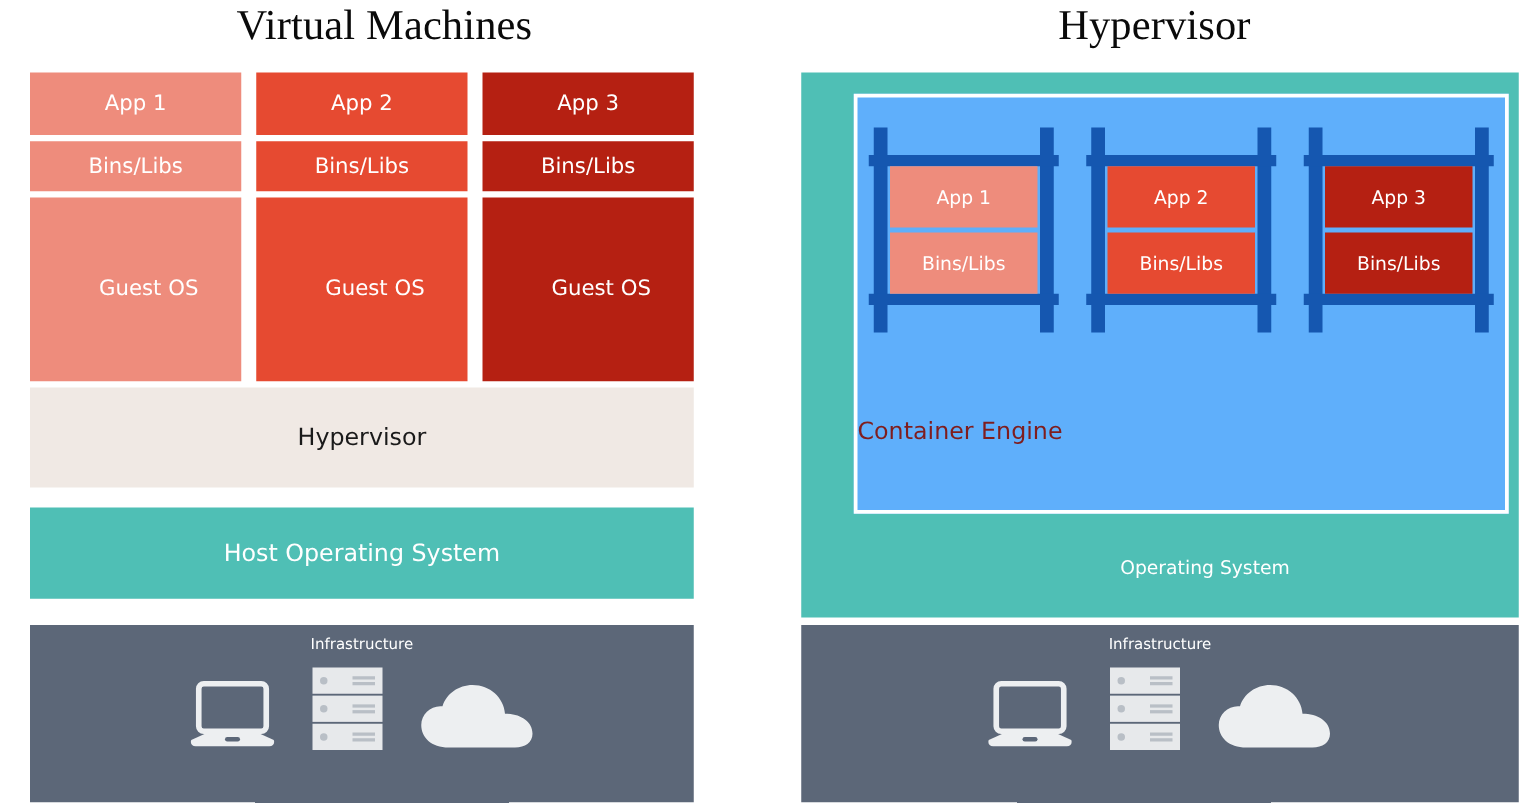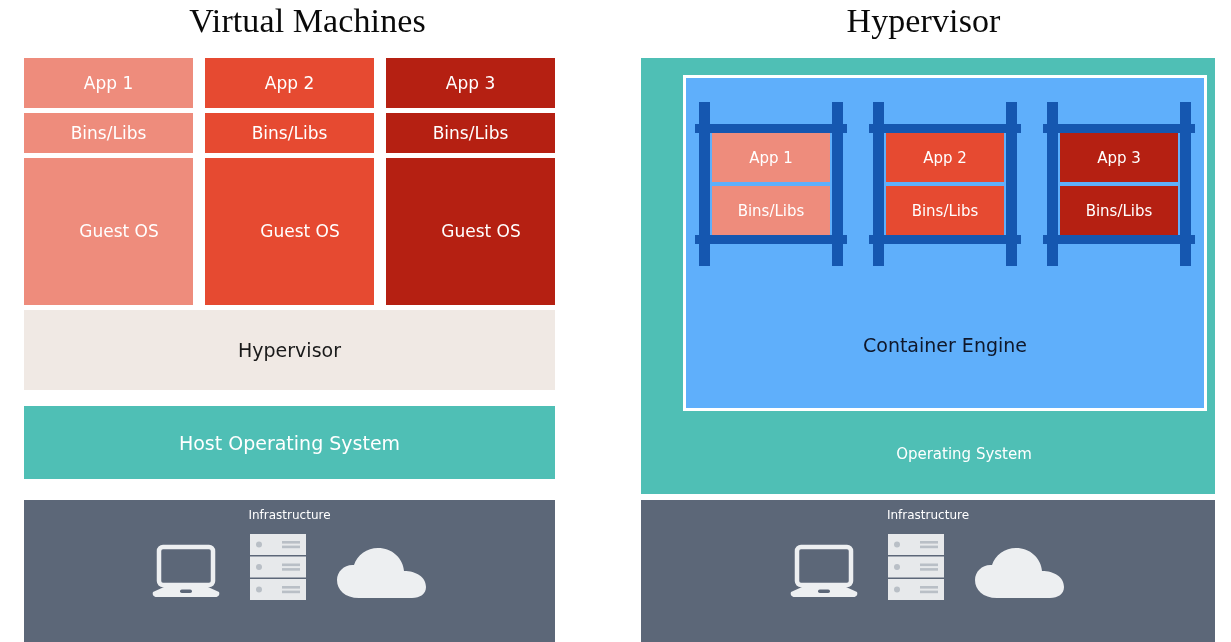--- a/index.html
+++ b/index.html
@@ -35,21 +35,21 @@
 
   
   #ct-teal{position:absolute;left:25px;top:58px;width:574px;height:436px;
            background:#4FBFB5;}
   #ct-engine-border{position:absolute;left:42px;top:17px;width:524px;height:336px;
            border:3px solid #ffffff;box-sizing:border-box;background:#5FAFFB;}
   #ct-osl{position:absolute;left:0;top:356px;width:100%;height:80px;
           display:flex;align-items:center;justify-content:center;
           color:#fff;font-size:15px;padding-left:36px;}
   .engine-label{position:absolute;left:0;bottom:52px;width:100%;
-                text-align:center;color:#0f172a;font-size:19px;}
+                color:#7f1d1d;font-size:19px;}
   .racks{position:absolute;left:0;top:24px;width:100%;height:170px;
          display:flex;justify-content:center;gap:22px;}
   .rack{position:relative;width:152px;height:164px;}
   .post{position:absolute;top:0;width:11px;height:164px;background:#1557B0;}
   .post.left{left:4px;} .post.right{right:4px;}
   .rail{position:absolute;left:0;width:152px;height:9px;background:#1557B0;}
   .rail.top{top:22px;} .rail.bottom{bottom:22px;}
   .rack-inner{position:absolute;left:17px;right:17px;top:31px;bottom:31px;
               display:flex;flex-direction:column;gap:4px;}
   .rack-cell{flex:1;color:#fff;display:flex;align-items:center;

